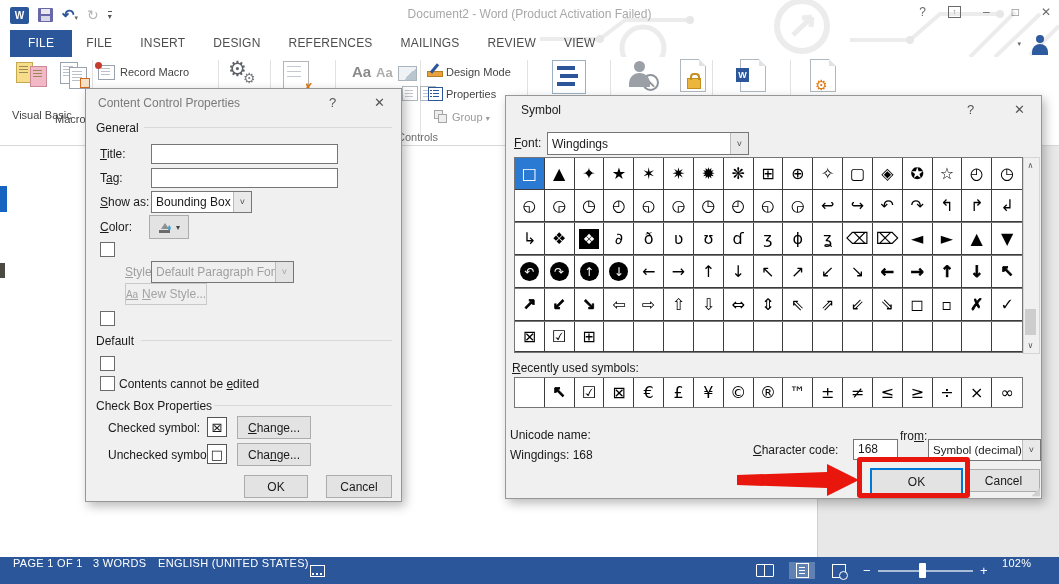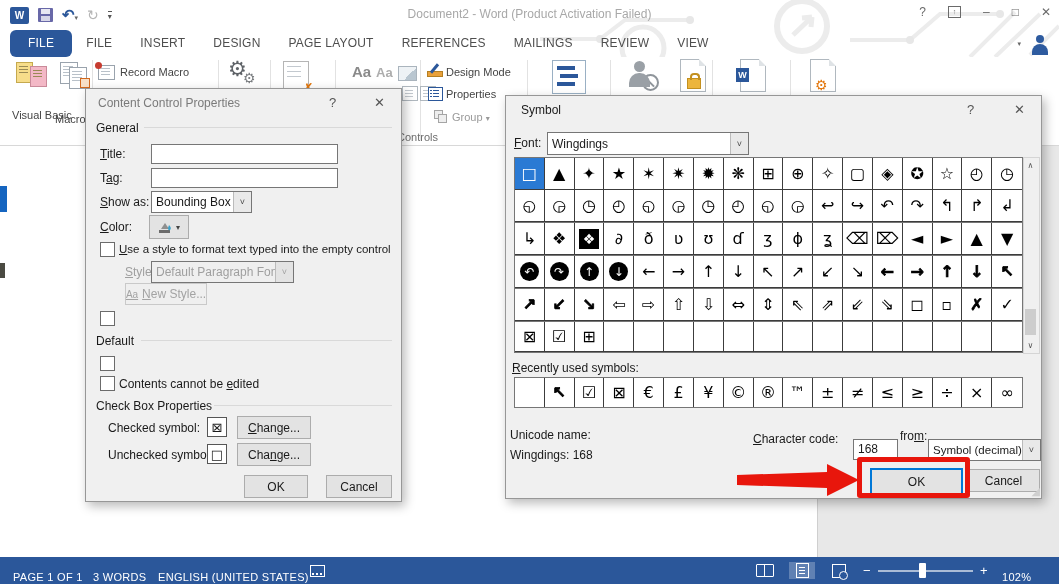--- a/index.html
+++ b/index.html
@@ -22,21 +22,21 @@
   .qat-more{font-size:8px;color:#555;border-top:1px solid #555;padding-top:1px;line-height:7px;}
   .title-text{left:0;top:7px;width:1059px;text-align:center;color:#a8a8a8;font-size:12px;z-index:3;}
   .winbtns{right:8px;top:5px;display:flex;gap:22px;color:#6a6a6a;font-size:12px;z-index:4;position:absolute;align-items:center;}
   .ribbon-disp-ic{width:11px;height:10px;border:1px solid #6a6a6a;font-size:7px;line-height:9px;text-align:center;color:#6a6a6a;}
 
   
   .circuit{left:540px;top:0;z-index:1;}
 
   
   .tabs{left:10px;top:30px;height:27px;display:flex;z-index:3;}
-  .tab{padding:0 14px;line-height:27px;color:#4e4e4e;font-size:12px;letter-spacing:.2px;white-space:nowrap;border-radius:6px;}
+  .tab{padding:0 14px;line-height:27px;color:#4e4e4e;font-size:12px;letter-spacing:.2px;white-space:nowrap;}
   .tab.file{background:#2b579a;color:#fff;padding:0 18px;}
   .tab.active{background:#fff;color:#2b579a;border:1px solid #e1e1e1;border-bottom:none;line-height:25px;}
   .tabs-right{right:8px;top:30px;height:27px;display:flex;align-items:center;gap:8px;z-index:3;position:absolute;}
   .avatar{width:22px;height:22px;position:relative;overflow:hidden;}
   .avatar::before{content:'';position:absolute;left:7px;top:2px;width:8px;height:8px;border-radius:50%;background:#2e5b9f;}
   .avatar::after{content:'';position:absolute;left:3px;top:11px;width:16px;height:12px;border-radius:8px 8px 0 0;background:#2e5b9f;}
 
   
   .ribbon{left:0;top:57px;width:1059px;height:88px;background:#fff;border-bottom:1px solid #d8d8d8;z-index:2;}
   .rsep{position:absolute;top:3px;width:1px;height:80px;background:#e2e2e2;}
@@ -132,21 +132,21 @@
   .sb .up,.sb .dn{position:absolute;left:0;width:13px;height:15px;text-align:center;font-size:8px;color:#555;line-height:15px;}
   .sb .dn{bottom:0;}
   .sb .thumb{position:absolute;left:1px;width:11px;background:#cdcdcd;}
 
   
   .red-rect{position:absolute;border:5px solid #e8160c;border-radius:3px;z-index:40;}
   .red-arrow{position:absolute;z-index:40;}
 
   
   .statusbar{left:0;top:557px;width:1059px;height:27px;background:#2b579a;color:#fff;z-index:5;}
-  .st{position:absolute;top:14px;font-size:11px;color:#fff;letter-spacing:.3px;white-space:nowrap;}
+  .st{position:absolute;top:0;font-size:11px;color:#fff;letter-spacing:.3px;white-space:nowrap;}
   .macro-ic{position:absolute;left:310px;top:8px;width:13px;height:10px;border:1px solid #fff;}
   .macro-ic::after{content:'';position:absolute;left:1px;bottom:1px;width:2px;height:2px;background:#fff;box-shadow:4px 0 #fff,8px 0 #fff;}
   .view-ic{position:absolute;top:5px;width:26px;height:17px;display:flex;align-items:center;justify-content:center;}
   .view-ic.active{background:rgba(255,255,255,.25);}
   .book-ic{width:16px;height:11px;border:1px solid #fff;border-radius:1px;position:relative;}
   .book-ic::after{content:'';position:absolute;left:7px;top:0;width:1px;height:11px;background:#fff;}
   .page-ic{width:11px;height:13px;border:1px solid #fff;position:relative;}
   .page-ic::after{content:'';position:absolute;left:2px;top:3px;width:6px;height:1px;background:#fff;box-shadow:0 3px #fff,0 6px #fff;}
   .web-ic{width:12px;height:12px;border:1px solid #fff;position:relative;}
   .web-ic::after{content:'';position:absolute;right:-3px;bottom:-3px;width:7px;height:7px;border:1px solid #fff;border-radius:50%;background:#2b579a;}
@@ -191,21 +191,20 @@
       <span>□</span>
       <span>✕</span>
     </div>
   </div>
 
   <div class="abs tabs">
     <span class="tab file">FILE</span>
     <span class="tab">FILE</span>
     <span class="tab">INSERT</span>
     <span class="tab">DESIGN</span>
-    <span class="tab">PAGE LAYOUT</span>
     <span class="tab">REFERENCES</span>
     <span class="tab">MAILINGS</span>
     <span class="tab">REVIEW</span>
     <span class="tab">VIEW</span>
   </div>
   <div class="tabs-right">
     <span class="tiny-caret">▾</span>
     <span class="avatar"></span>
   </div>
 
@@ -305,21 +304,20 @@
     <div class="btn" style="left:63px;top:126px;width:38px;height:22px;gap:3px">
       <svg width="15" height="13" viewBox="0 0 15 13">
         <rect x="1" y="9" width="11" height="3" fill="#6b6b6b"></rect>
         <path d="M3,8 L7,2 L11,8 Z" fill="#8f8f8f"></path>
         <path d="M11,4 q3,3 1,5 q-2,1 -2,-2 Z" fill="#3aa0c8"></path>
       </svg>
       <span style="font-size:8px;color:#444">▾</span>
     </div>
 
     <span class="chkbox" style="left:14px;top:153px"></span>
-    <div class="lbl" style="left:33px;top:154px;font-size:11.5px"><u>U</u>se a style to format text typed into the empty control</div>
     <div class="lbl dis" style="left:39px;top:176px"><u>S</u>tyle:</div>
     <div class="combo dis" style="left:65px;top:172px;width:141px;height:20px">
       <span class="val">Default Paragraph Font</span>
       <span class="arr">˅</span>
     </div>
     <div class="btn dis" style="left:39px;top:194px;width:80px;height:20px;gap:4px">
       <span style="font-size:10px;text-decoration:underline">Aa</span>
       <span><u>N</u>ew Style...</span>
     </div>
     <span class="chkbox" style="left:14px;top:222px"></span>
@@ -729,21 +727,21 @@
         <div class="cell">
           <span class="g">×</span>
         </div>
         <div class="cell">
           <span class="g">∞</span>
         </div>
       </div>
 
     <div class="lbl" style="left:4px;top:332px">Unicode name:</div>
     <div class="lbl" style="left:4px;top:352px">Wingdings: 168</div>
-    <div class="lbl" style="left:247px;top:336px"><u>C</u>haracter code:</div>
+    <div class="lbl" style="left:247px;top:347px"><u>C</u>haracter code:</div>
     <div class="fld" style="left:347px;top:343px;width:39px;height:19px;padding-left:4px;line-height:19px;font-size:12px">168</div>
     <div class="lbl" style="left:394px;top:333px">fro<u>m</u>:</div>
     <div class="combo" style="left:422px;top:343px;width:111px;height:20px">
       <span class="val" style="font-size:11.5px">Symbol (decimal)</span>
       <span class="arr">˅</span>
     </div>
 
     <div class="btn" style="left:364px;top:372px;width:89px;height:23px;border:2px solid #0078d7">OK</div>
     <div class="btn" style="left:461px;top:373px;width:71px;height:21px">Cancel</div>
     <span style="position:absolute;right:1px;bottom:0;font-size:11px;color:#cfcfcf">◢</span>

